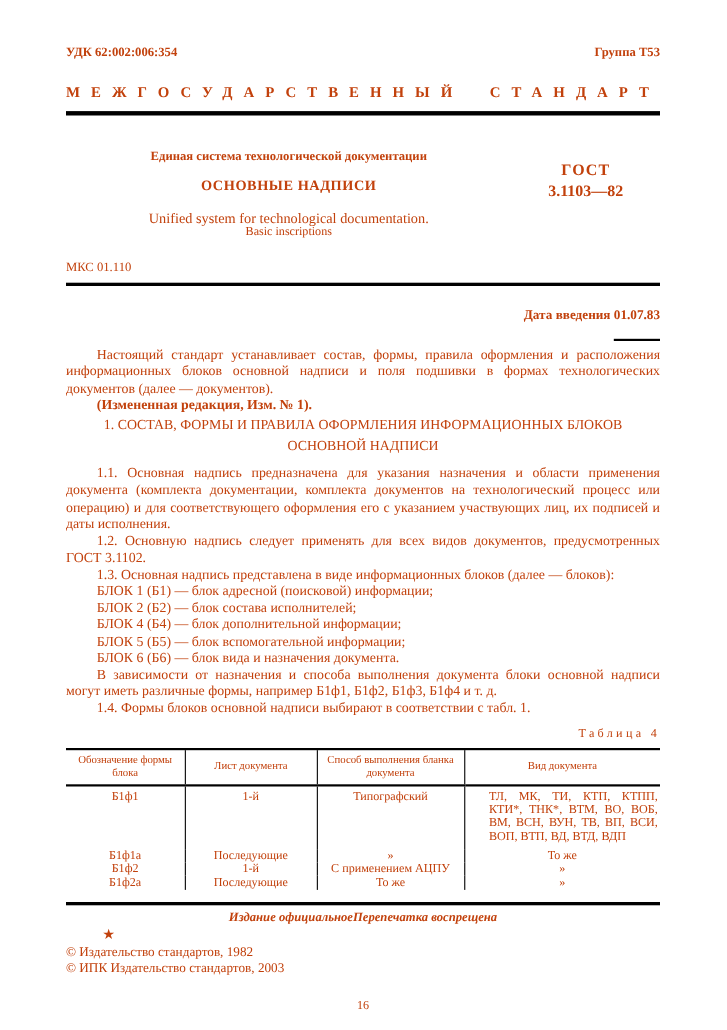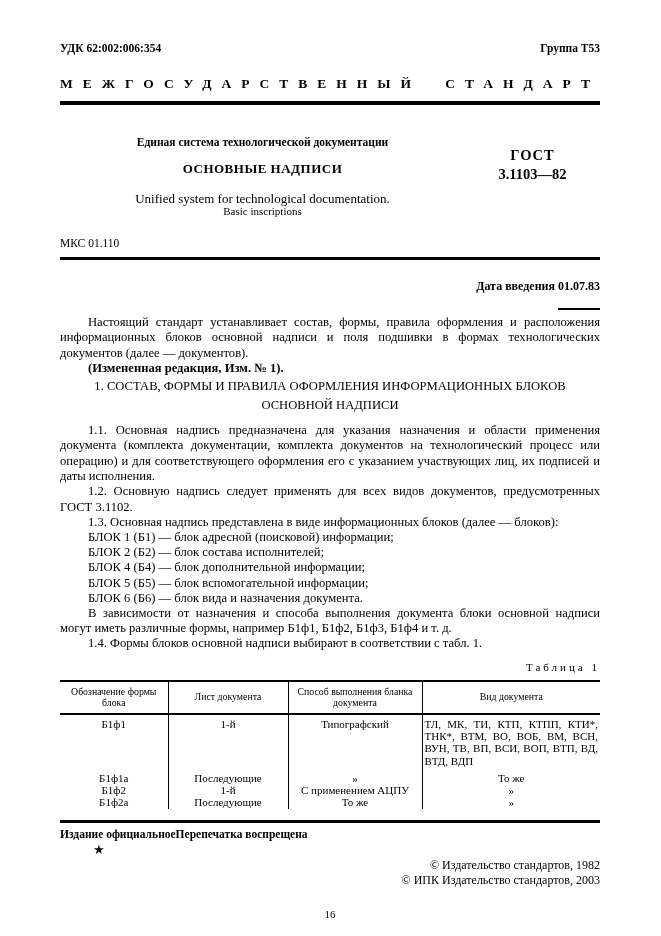--- a/index.html
+++ b/index.html
@@ -3,21 +3,21 @@
 <meta charset="utf-8">
 <style>
   * { margin: 0; padding: 0; box-sizing: border-box; }
   html, body { background: #888; }
   .page {
     position: relative;
     width: 661px;
     height: 936px;
     margin: 0 auto;
     background: #ffffff;
-    color: #000000;
+    color: #c2410c;
     font-family: "Liberation Serif", "DejaVu Serif", serif;
     padding: 42px 61px 0 60px;
     overflow: hidden;
   }
   
   .top-row {
     display: flex;
     justify-content: space-between;
     font-size: 11.5px;
     font-weight: bold;
@@ -108,33 +108,34 @@
   }
   .gost-table th.vline, .gost-table td.vline { border-right: 1.5px solid #000; }
   .gost-table td {
     font-size: 11px;
     line-height: 12.3px;
     text-align: center;
     vertical-align: top;
     padding: 0 4px;
   }
   .gost-table tr.first-row td { padding-top: 3px; padding-bottom: 5px; }
-  .gost-table td.doc-kinds { text-align: justify; text-align-last: left; padding-left: 2px; padding-right: 2px; }
+  .gost-table td.doc-kinds { text-align: justify; text-align-last: left; padding-left: 22px; padding-right: 2px; }
 
   
   .foot-rule { margin-top: 11px; height: 3px; background: #000; }
   .foot-row {
     margin-top: 5px;
     display: flex;
-    justify-content: flex-start;
+    justify-content: center;
     font-size: 11.5px;
     font-weight: bold;
+    font-style: italic;
   }
   .star-line { margin-top: 2px; padding-left: 33px; font-size: 13px; }
-  .copyright { margin-top: 0px; text-align: right; font-size: 12px; line-height: 15px; }
+  .copyright { margin-top: 0px; font-size: 12px; line-height: 15px; }
   .page-num { margin-top: 20px; text-align: center; font-size: 11px; }
 </style>
 </head>
 <body>
 
 <div class="page">
 
   <div class="top-row">
     <span>УДК 62:002:006:354</span>
     <span>Группа Т53</span>
@@ -181,21 +182,21 @@
     <div class="block-line">БЛОК 1 (Б1) — блок адресной (поисковой) информации;</div>
     <div class="block-line">БЛОК 2 (Б2) — блок состава исполнителей;</div>
     <div class="block-line">БЛОК 4 (Б4) — блок дополнительной информации;</div>
     <div class="block-line">БЛОК 5 (Б5) — блок вспомогательной информации;</div>
     <div class="block-line">БЛОК 6 (Б6) — блок вида и назначения документа.</div>
   </div>
 
   <div class="para">В зависимости от назначения и способа выполнения документа блоки основной надписи могут иметь различные формы, например Б1ф1, Б1ф2, Б1ф3, Б1ф4 и т. д.</div>
   <div class="para">1.4. Формы блоков основной надписи выбирают в соответствии с табл. 1.</div>
 
-  <div class="tbl-caption">Таблица 1</div>
+  <div class="tbl-caption">Таблица 4</div>
 
   <table class="gost-table">
     <colgroup>
         <col class="c1">
         <col class="c2">
         <col class="c3">
         <col class="c4">
       </colgroup>
     <thead>
       <tr>

